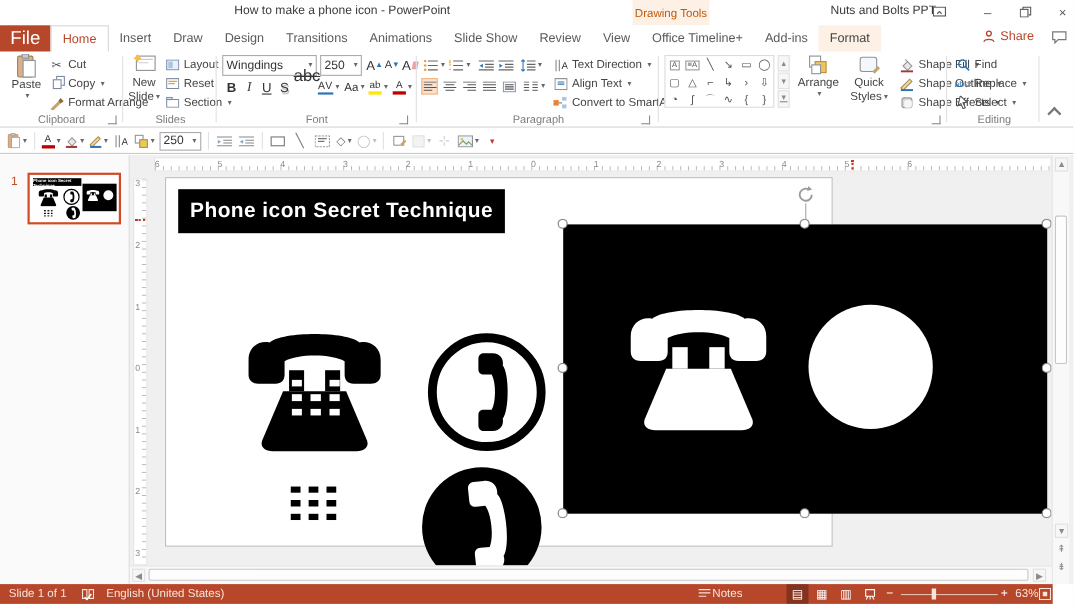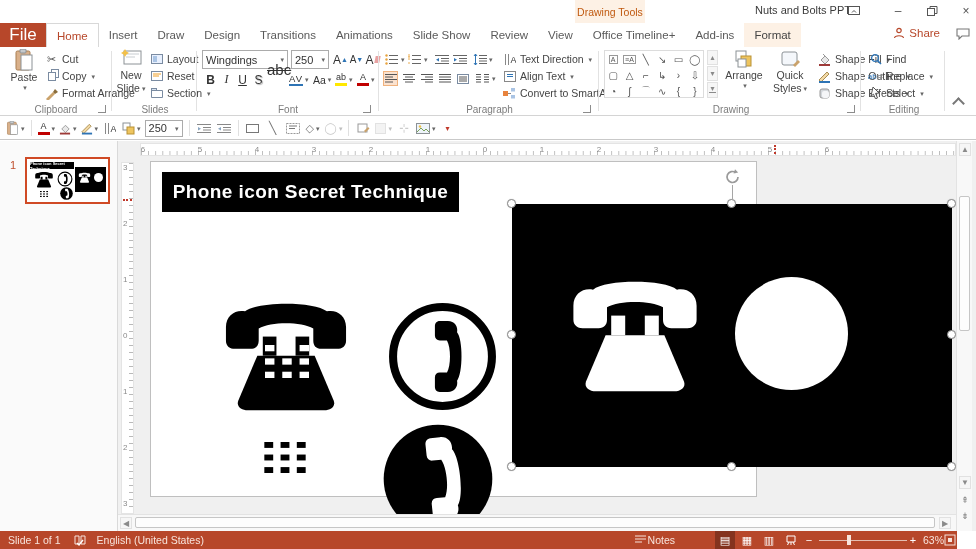--- a/index.html
+++ b/index.html
@@ -101,20 +101,21 @@
       <rect x="1" y="2" width="14" height="19" rx="1.5" fill="#d9b08a" stroke="#a97e52"></rect>
       <rect x="5" y="0" width="6" height="4" rx="1" fill="#c5c9cc" stroke="#8c9296"></rect>
       <rect x="6" y="6" width="11" height="15" fill="#fff" stroke="#8c9296"></rect>
     </symbol>
   </defs>
 </svg>
 
 <div id="app">
 
   <div id="titlebar">
+    <span class="doc">How to make a phone icon - PowerPoint</span>
     <div id="dt-block">Drawing Tools</div>
     <span id="account">Nuts and Bolts PPT</span>
     <span class="winbtn" style="left:845px">
       <svg width="12" height="11" viewBox="0 0 12 11">
           <rect x="0.5" y="0.5" width="11" height="8" fill="none" stroke="#555"></rect>
           <path d="M4 6.5l2-2 2 2" fill="none" stroke="#555"></path>
         </svg>
     </span>
     <span class="winbtn" style="left:889px">–</span>
     <span class="winbtn" style="left:923px">
@@ -461,21 +462,20 @@
       <div class="rbtn" style="left:216px;top:38px">
           <span class="ib">
             <svg width="13" height="13" viewBox="0 0 13 13">
               <rect x="2" y="2" width="9" height="9" rx="2" fill="#d3d7db" stroke="#999"></rect>
               <rect x="4" y="4" width="7" height="7" rx="2" fill="#f5f6f8"></rect>
             </svg>
           </span>
           <span>Shape Effects</span>
           <span class="car">▾</span>
         </div>
-      <div class="glabel">Drawing</div>
       <span class="lnch" style="right:6px"></span>
       <span class="gsep" style="left:259px"></span>
     </div>
 
     <div class="grp" style="left:863px;width:82px">
       <div class="rbtn" style="left:5px;top:4px">
           <span class="ib">
             <svg width="12" height="12" viewBox="0 0 12 12">
               <circle cx="5" cy="5" r="3.4" fill="none" stroke="#2e74b5" stroke-width="1.3"></circle>
               <path d="M7.6 7.6L11 11" stroke="#2e74b5" stroke-width="1.5"></path>

